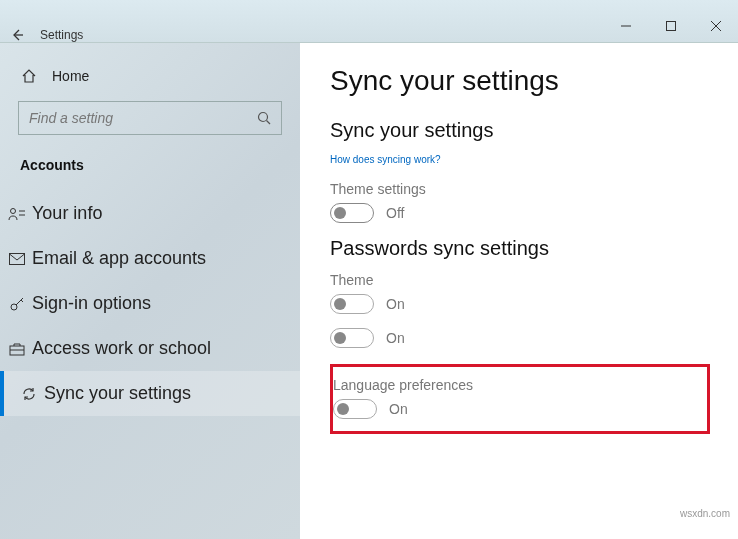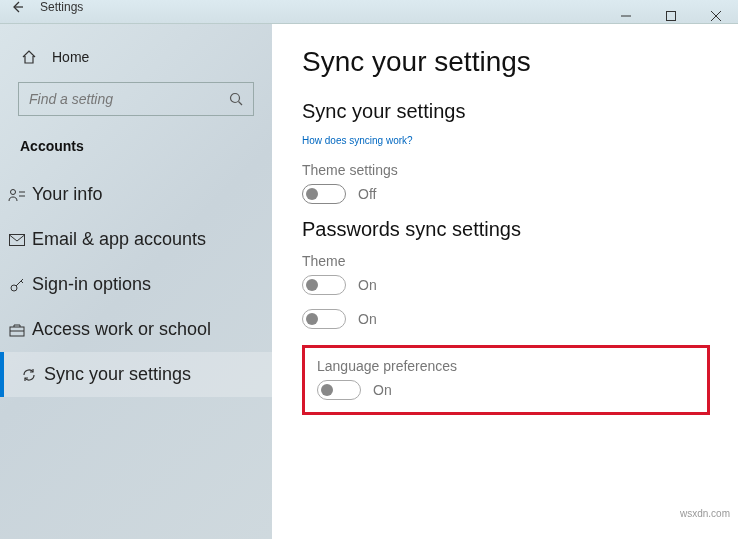--- a/index.html
+++ b/index.html
@@ -1,24 +1,24 @@
 <!DOCTYPE html>
 <html><head>
   <meta charset="utf-8">
   <style>
     * { margin: 0; padding: 0; box-sizing: border-box; font-family: "Segoe UI", sans-serif; }
     body { width: 738px; height: 539px; background: #fff; overflow: hidden; position: relative; }
     .window { width: 100%; height: 100%; display: flex; flex-direction: column; }
-    .titlebar { height: 24px; display: flex; align-items: flex-start; background: linear-gradient(180deg,#dceaf0,#d2e0e6); border-bottom: 1px solid #bcc; }
+    .titlebar { height: 43px; display: flex; align-items: flex-end; background: linear-gradient(180deg,#dceaf0,#d2e0e6); border-bottom: 1px solid #bcc; }
     .titlebar-left { display: flex; align-items: center; padding-left: 10px; gap: 16px; }
     .titlebar-title { font-size: 12px; color: #333; }
     .titlebar-spacer { flex: 1; }
     .win-btn { width: 45px; height: 32px; display: flex; align-items: center; justify-content: center; font-size: 12px; color: #333; cursor: pointer; }
     .content-wrap { flex: 1; display: flex; }
-    .sidebar { width: 272px; background: linear-gradient(135deg,#d9e4e9 0%,#c9d4db 50%,#cfd9de 100%); padding: 18px 0 0 0; }
+    .sidebar { width: 300px; background: linear-gradient(135deg,#d9e4e9 0%,#c9d4db 50%,#cfd9de 100%); padding: 18px 0 0 0; }
     .home-row { display: flex; align-items: center; gap: 14px; padding: 6px 20px 16px 20px; font-size: 14px; color: #222; }
     .search-box { margin: 0 18px 22px 18px; border: 1px solid #9aa; height: 34px; display: flex; align-items: center; padding: 0 10px; background: transparent; }
     .search-input { flex: 1; border: none; background: transparent; outline: none; font-size: 14px; color: #555; font-style: italic; }
     .search-input::placeholder { color: #777; font-style: italic; }
     .search-icon { color: #555; font-size: 14px; }
     .category { font-weight: 600; font-size: 14px; padding: 0 20px 18px 20px; color: #111; }
     .nav-item { display: flex; align-items: center; gap: 6px; padding: 12px 20px 12px 8px; font-size: 18px; color: #222; cursor: pointer; }
     .nav-item.selected { border-left: 4px solid #0078d4; padding-left: 16px; background: rgba(255,255,255,0.25); }
     .nav-ico { width: 18px; height: 18px; display: inline-flex; align-items: center; justify-content: center; color: #333; }
     .main { flex: 1; padding: 22px 0 0 30px; background: #fff; overflow: hidden; position: relative; }
@@ -26,21 +26,21 @@
     .main h2 { font-weight: 400; font-size: 20px; color: #111; margin-bottom: 12px; margin-top: 8px; }
     .link { color: #0067c0; font-size: 10px; margin-bottom: 16px; cursor: pointer; }
     .setting-label { font-size: 14px; color: #777; margin-top: 8px; }
     .toggle-row { display: flex; align-items: center; gap: 12px; margin-top: 6px; margin-bottom: 14px; }
     .toggle { width: 44px; height: 20px; border: 1px solid #888; border-radius: 10px; position: relative; background: #fff; }
     .toggle.disabled { border-color: #aaa; }
     .toggle .knob { width: 12px; height: 12px; background: #888; border-radius: 50%; position: absolute; top: 3px; left: 3px; }
     .toggle.off .knob { left: 3px; }
     .toggle.on .knob { left: 3px; background: #888; }
     .toggle-state { font-size: 14px; color: #777; }
-    .highlight-box { border: 3px solid #d7152a; padding: 10px 12px 6px 12px; margin-top: 16px; margin-right: 28px; }
+    .highlight-box { border: 3px solid #d7152a; padding: 10px 12px 6px 0; margin-top: 16px; margin-right: 28px; }
     .watermark { position: absolute; bottom: 20px; right: 8px; font-size: 10px; color: #999; }
     svg { display: block; }
   </style>
 </head>
 <body>
 
 <div class="window">
   <div class="titlebar">
     <div class="titlebar-left">
       <span>

